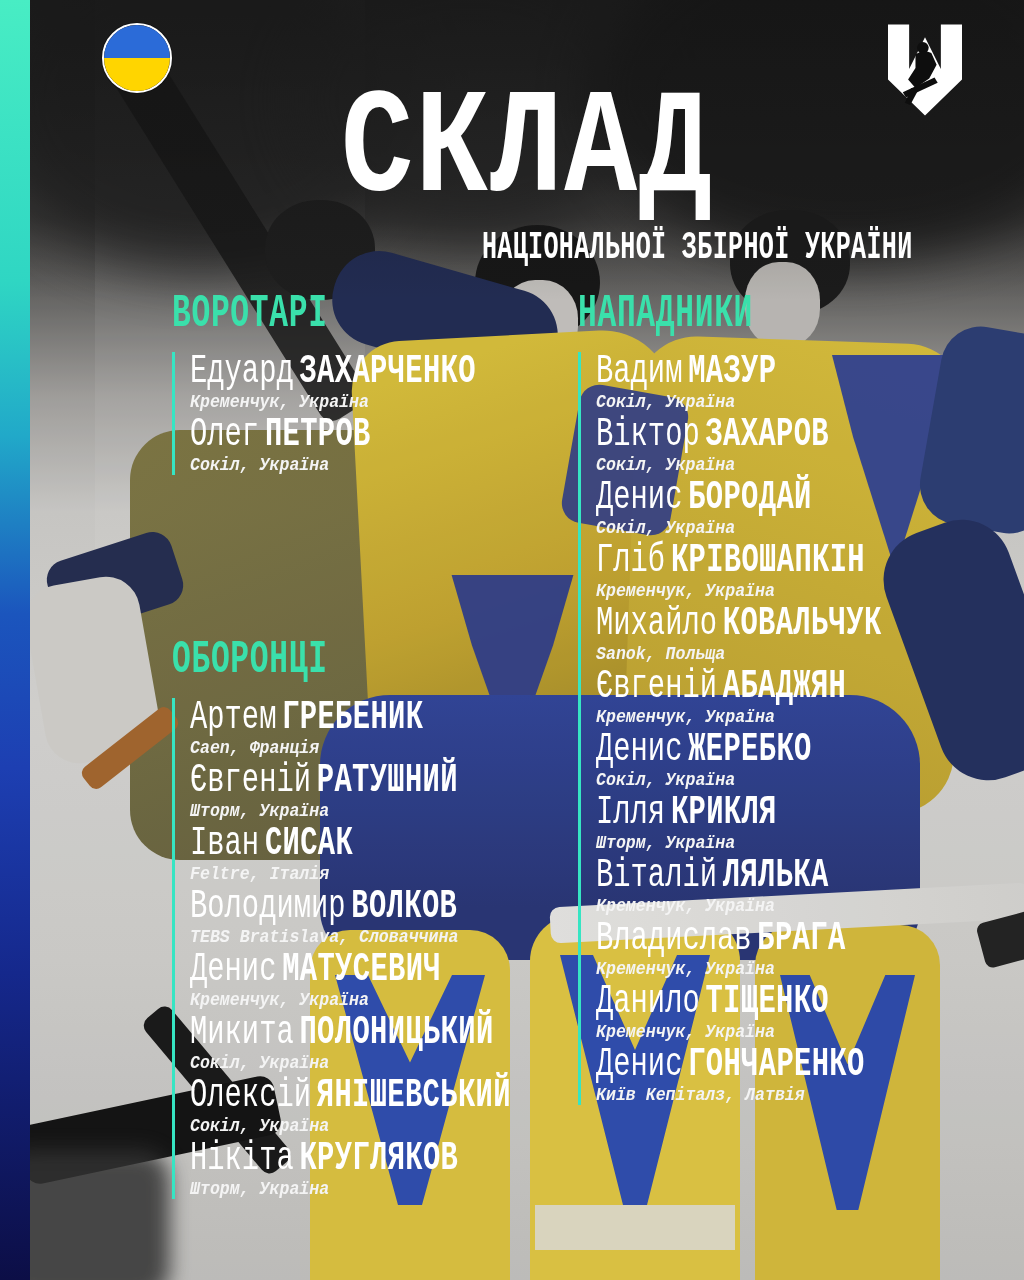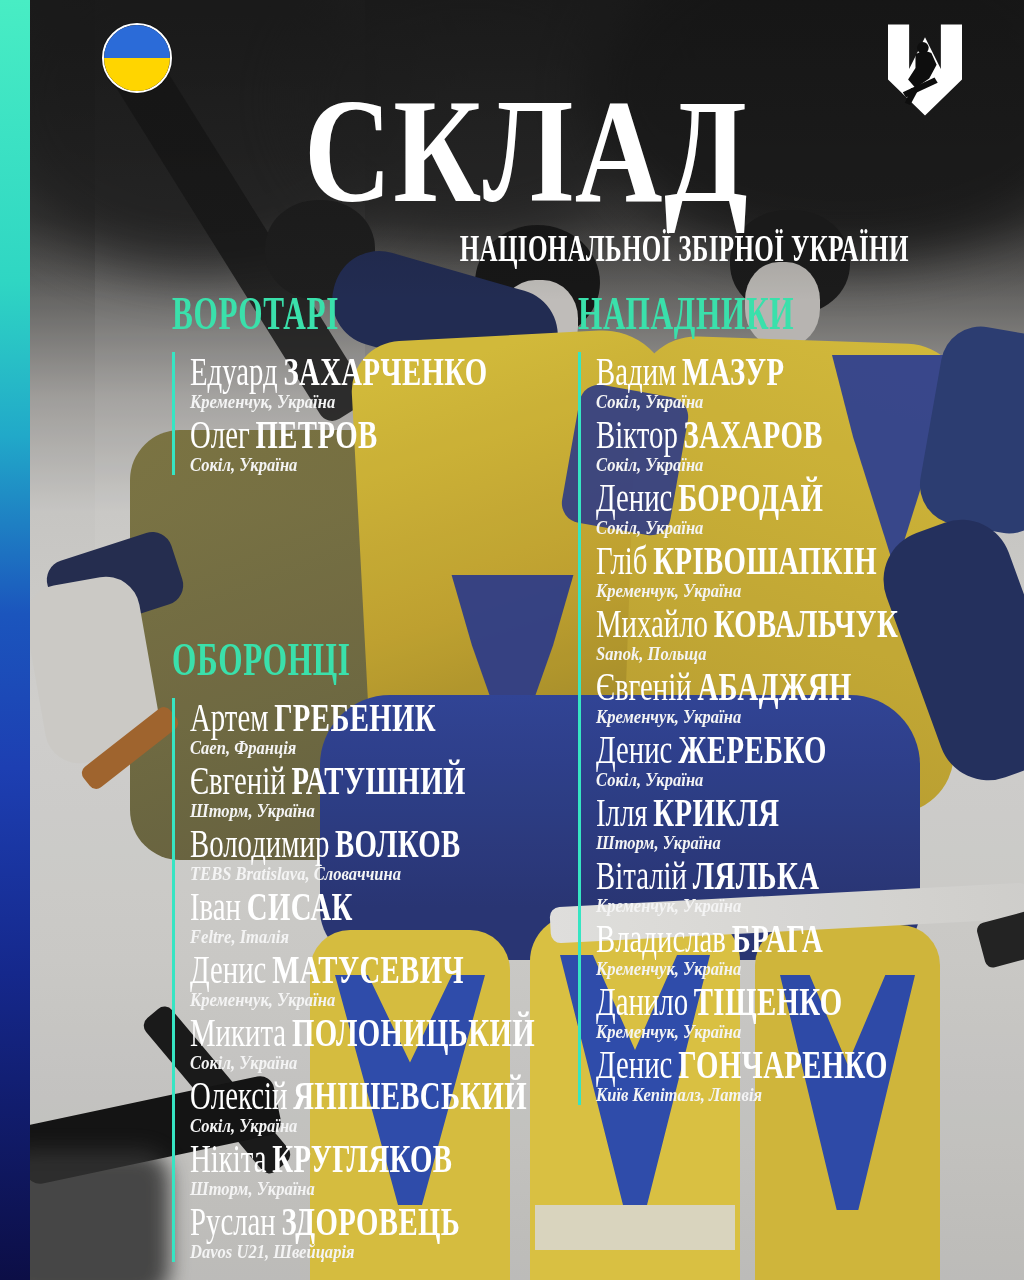--- a/index.html
+++ b/index.html
@@ -1,18 +1,18 @@
 <!DOCTYPE html>
 <html><head>
 <meta charset="utf-8">
 <style>
   html,body{margin:0;padding:0;background:#111;}
   .canvas{
     position:relative;width:1024px;height:1280px;overflow:hidden;
-    font-family:Liberation Serif, serif;
+    font-family:Liberation Mono, monospace;
     background:#cfcecb;
   }
   
   .photo{position:absolute;left:30px;top:0;right:0;bottom:0;z-index:0;overflow:hidden;
     background:linear-gradient(180deg,#232323 0%,#2e2e2e 8%,#3c3b3a 17%,#6e6d6b 24%,#a7a5a2 31%,#d3d2cf 40%,#dddcd9 55%,#d6d5d2 75%,#c8c7c4 100%);}
   .photo > div{position:absolute;}
   .glass-light{left:65px;top:0;width:270px;height:600px;background:rgba(255,255,255,.08);}
   .crowd-dark-left{left:-40px;top:-60px;width:420px;height:330px;background:#1b1b1b;border-radius:50%;filter:blur(28px);opacity:.85;}
   .crowd-dark-mid{left:260px;top:-40px;width:360px;height:280px;background:#202020;border-radius:50%;filter:blur(24px);opacity:.8;}
   .crowd-dark-right{left:560px;top:-80px;width:520px;height:340px;background:#141414;border-radius:50%;filter:blur(26px);opacity:.9;}
@@ -176,32 +176,32 @@
     <div class="pclub">Caen, Франція</div>
   </div>
         <div class="player">
     <div class="pname">
       <span class="first">Євгеній</span><span class="last">РАТУШНИЙ</span>
     </div>
     <div class="pclub">Шторм, Україна</div>
   </div>
         <div class="player">
     <div class="pname">
+      <span class="first">Іван</span><span class="last">СИСАК</span>
+    </div>
+    <div class="pclub">Feltre, Італія</div>
+  </div>
+        <div class="player">
+    <div class="pname">
       <span class="first">Володимир</span><span class="last">ВОЛКОВ</span>
     </div>
     <div class="pclub">TEBS Bratislava, Словаччина</div>
   </div>
         <div class="player">
     <div class="pname">
-      <span class="first">Іван</span><span class="last">СИСАК</span>
-    </div>
-    <div class="pclub">Feltre, Італія</div>
-  </div>
-        <div class="player">
-    <div class="pname">
       <span class="first">Денис</span><span class="last">МАТУСЕВИЧ</span>
     </div>
     <div class="pclub">Кременчук, Україна</div>
   </div>
         <div class="player">
     <div class="pname">
       <span class="first">Микита</span><span class="last">ПОЛОНИЦЬКИЙ</span>
     </div>
     <div class="pclub">Сокіл, Україна</div>
   </div>
@@ -209,26 +209,20 @@
     <div class="pname">
       <span class="first">Олексій</span><span class="last">ЯНІШЕВСЬКИЙ</span>
     </div>
     <div class="pclub">Сокіл, Україна</div>
   </div>
         <div class="player">
     <div class="pname">
       <span class="first">Нікіта</span><span class="last">КРУГЛЯКОВ</span>
     </div>
     <div class="pclub">Шторм, Україна</div>
-  </div>
-        <div class="player">
-    <div class="pname">
-      <span class="first">Руслан</span><span class="last">ЗДОРОВЕЦЬ</span>
-    </div>
-    <div class="pclub">Davos U21, Швейцарія</div>
   </div>
       </div>
   </section>
 
   <section class="col col-fwd">
     <h2 class="sec-h">НАПАДНИКИ</h2>
     <div class="players">
         <div class="player">
     <div class="pname">
       <span class="first">Вадим</span><span class="last">МАЗУР</span>

